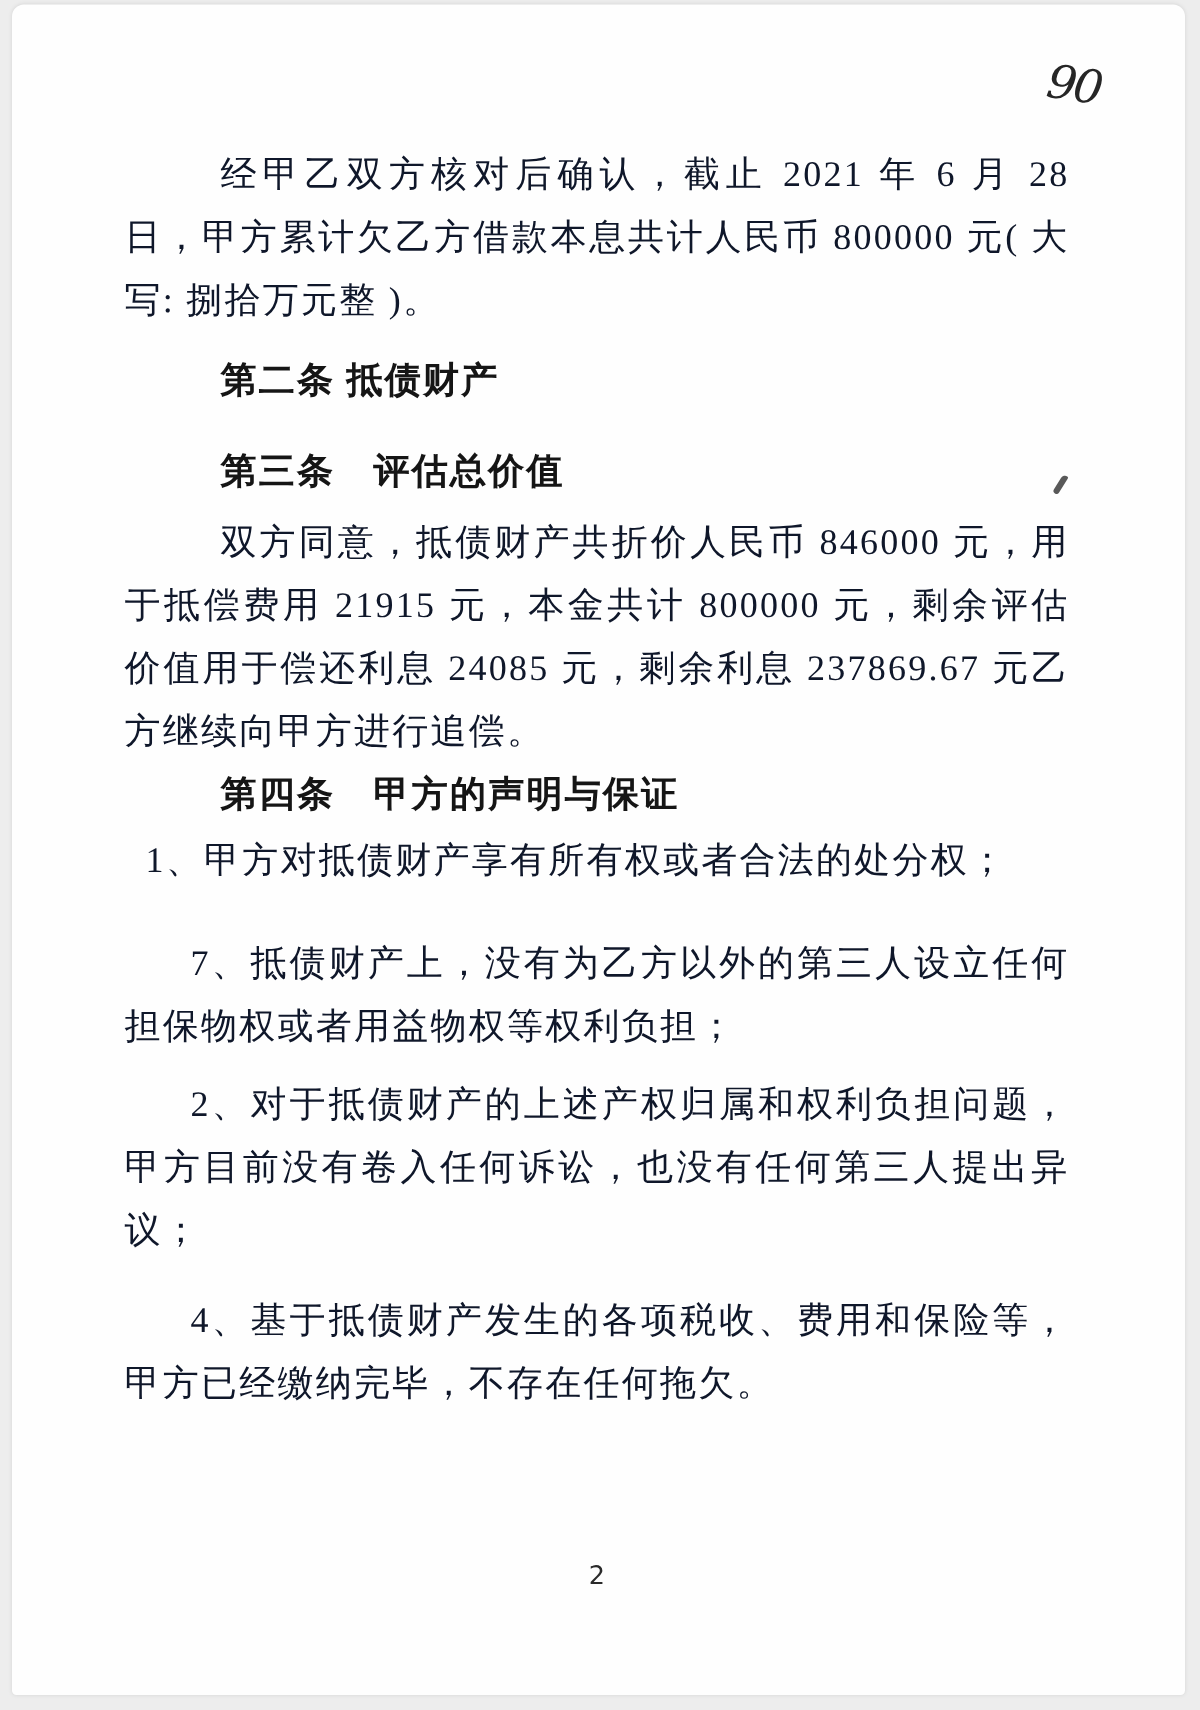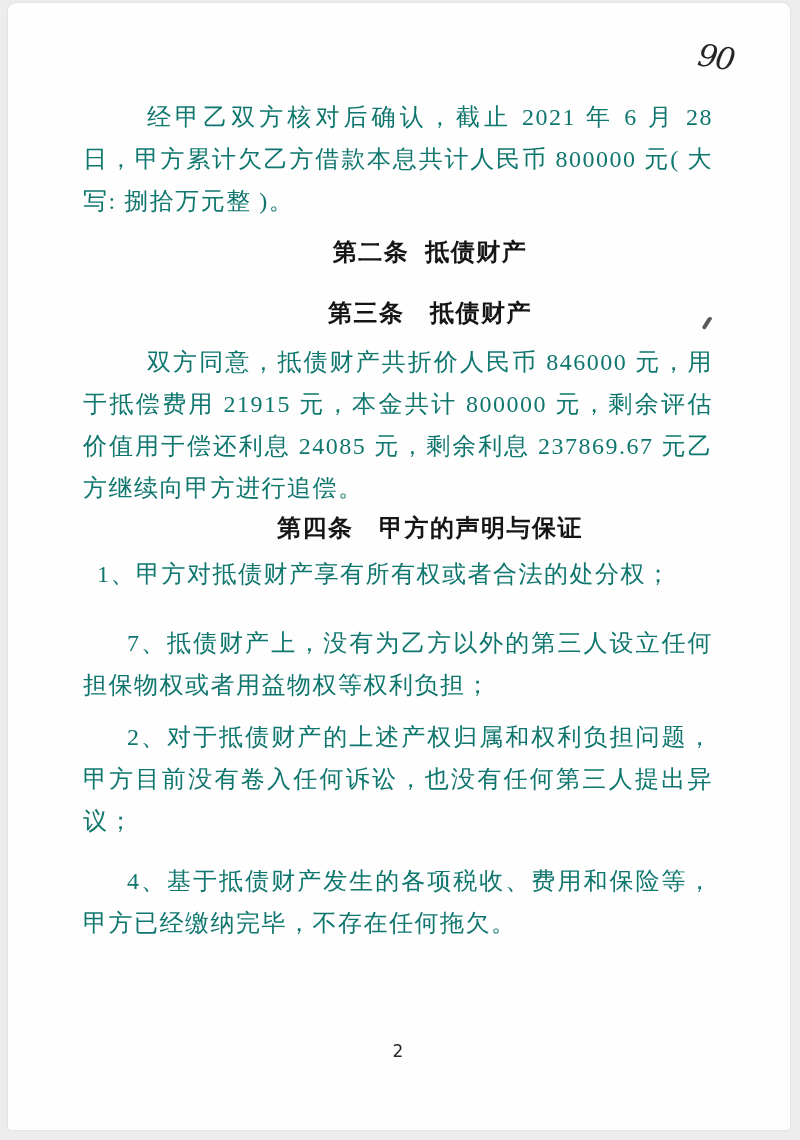--- a/index.html
+++ b/index.html
@@ -43,27 +43,27 @@
     top: 93px;
     width: 630px;
     color: #212121;
   }
   .block {
     font-size: 24px;
     line-height: 42px;
     letter-spacing: 1.5px;
     text-align: justify;
     text-indent: 64px;
-    color: #0f766e;
+    color: #0f172a;
   }
   .block.heading {
-    font-family: Liberation Mono, monospace;
+    font-family: Liberation Serif, serif;
     font-weight: 700;
     color: #151515;
-    text-align: center;
+    text-align: left;
   }
   
   .doc .block:nth-child(1)  { margin-top: 0; }
   .doc .block:nth-child(2)  { margin-top: 11px; }
   .doc .block:nth-child(3)  { margin-top: 19px; }
   .doc .block:nth-child(4)  { margin-top: 5px; }
   .doc .block:nth-child(5)  { margin-top: 0; font-weight: bold; }
   .doc .block:nth-child(6)  { margin-top: 2px; text-indent: 14px; }
   .doc .block:nth-child(7)  { margin-top: 27px; }
   .doc .block:nth-child(n+7){ text-indent: 44px; }
@@ -95,21 +95,21 @@
 </head>
 <body>
 
 <div class="scan-frame">
   <div class="paper">
     <span class="handwritten-folio">90</span>
 
     <div class="doc">
         <div class="block paragraph">经甲乙双方核对后确认，截止 2021 年 6 月 28 日，甲方累计欠乙方借款本息共计人民币 800000 元( 大写: 捌拾万元整 )。</div>
         <div class="block heading">第二条 抵债财产</div>
-        <div class="block heading">第三条　抵债财产</div>
+        <div class="block heading">第三条　评估总价值</div>
         <div class="block paragraph">双方同意，抵债财产共折价人民币 846000 元，用于抵偿费用 21915 元，本金共计 800000 元，剩余评估价值用于偿还利息 24085 元，剩余利息 237869.67 元乙方继续向甲方进行追偿。</div>
         <div class="block heading">第四条　甲方的声明与保证</div>
         <div class="block paragraph">1、甲方对抵债财产享有所有权或者合法的处分权；</div>
         <div class="block paragraph">7、抵债财产上，没有为乙方以外的第三人设立任何担保物权或者用益物权等权利负担；</div>
         <div class="block paragraph">2、对于抵债财产的上述产权归属和权利负担问题，甲方目前没有卷入任何诉讼，也没有任何第三人提出异议；</div>
         <div class="block paragraph">4、基于抵债财产发生的各项税收、费用和保险等，甲方已经缴纳完毕，不存在任何拖欠。</div>
       </div>
 
     <div class="ink-mark"></div>
 

